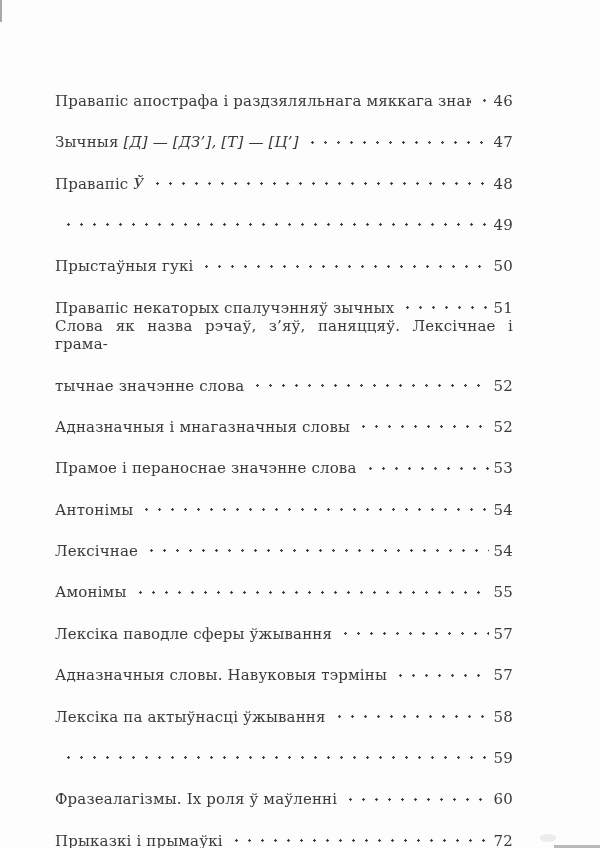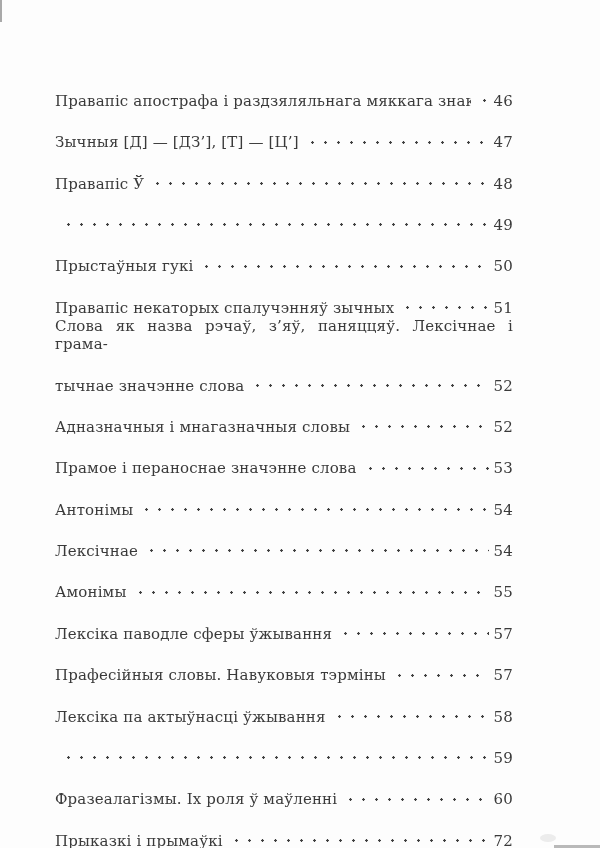--- a/index.html
+++ b/index.html
@@ -27,20 +27,21 @@
   .toc-row {
     display: flex;
     align-items: baseline;
   }
   .toc-title {
     white-space: nowrap;
     flex: 0 1 auto;
     overflow: hidden;
   }
   .toc-title .italic {
+    font-style: italic;
     margin-top: 26px;
   }
   .toc-leader {
     flex: 1 1 auto;
     align-self: stretch;
     min-width: 14px;
     margin-left: 4px;
     margin-right: 5px;
     background-image: radial-gradient(circle, #3f3f3f 1.15px, rgba(0,0,0,0) 1.45px);
     background-size: 13px 13px;
@@ -145,21 +146,21 @@
       <span class="toc-title"><span>Амонімы</span></span>
       <span class="toc-leader"></span>
       <span class="toc-page">55</span>
     </div>
     <div class="toc-row">
       <span class="toc-title"><span>Лексіка паводле сферы ўжывання</span></span>
       <span class="toc-leader"></span>
       <span class="toc-page">57</span>
     </div>
     <div class="toc-row">
-      <span class="toc-title"><span>Прафесійныя словы. Навуковыя тэрміны</span></span>
+      <span class="toc-title"><span>Адназначныя словы. Навуковыя тэрміны</span></span>
       <span class="toc-leader"></span>
       <span class="toc-page">57</span>
     </div>
     <div class="toc-row">
       <span class="toc-title"><span>Лексіка па актыўнасці ўжывання</span></span>
       <span class="toc-leader"></span>
       <span class="toc-page">58</span>
     </div>
     <div class="toc-row">
       <span class="toc-leader"></span>

